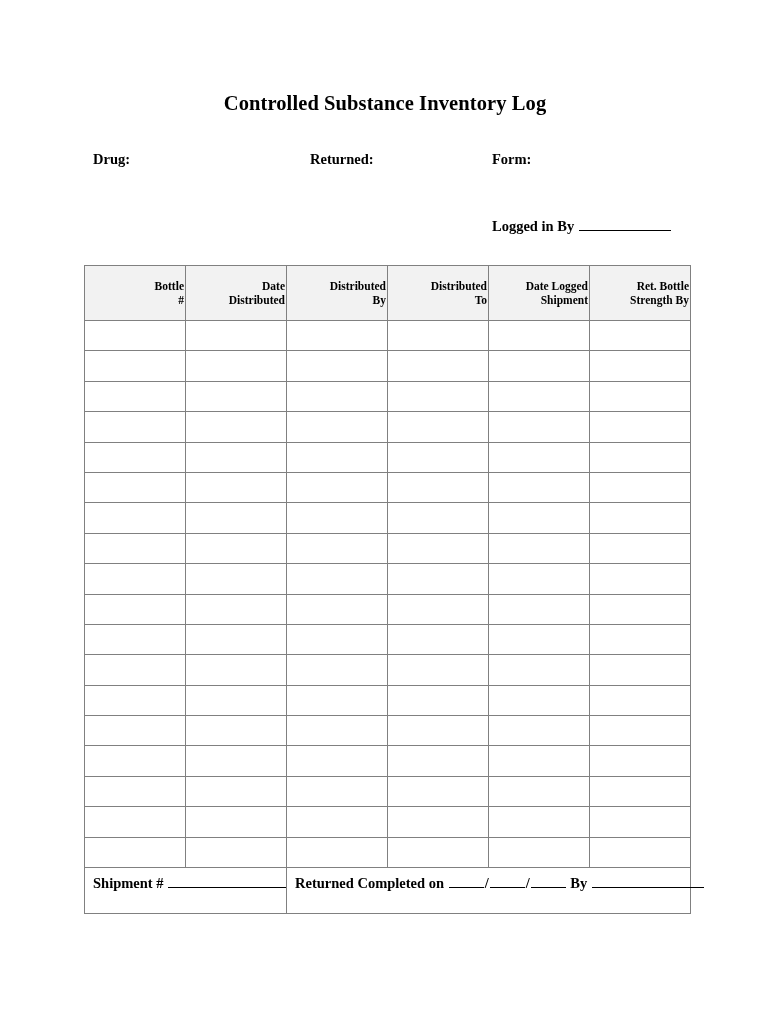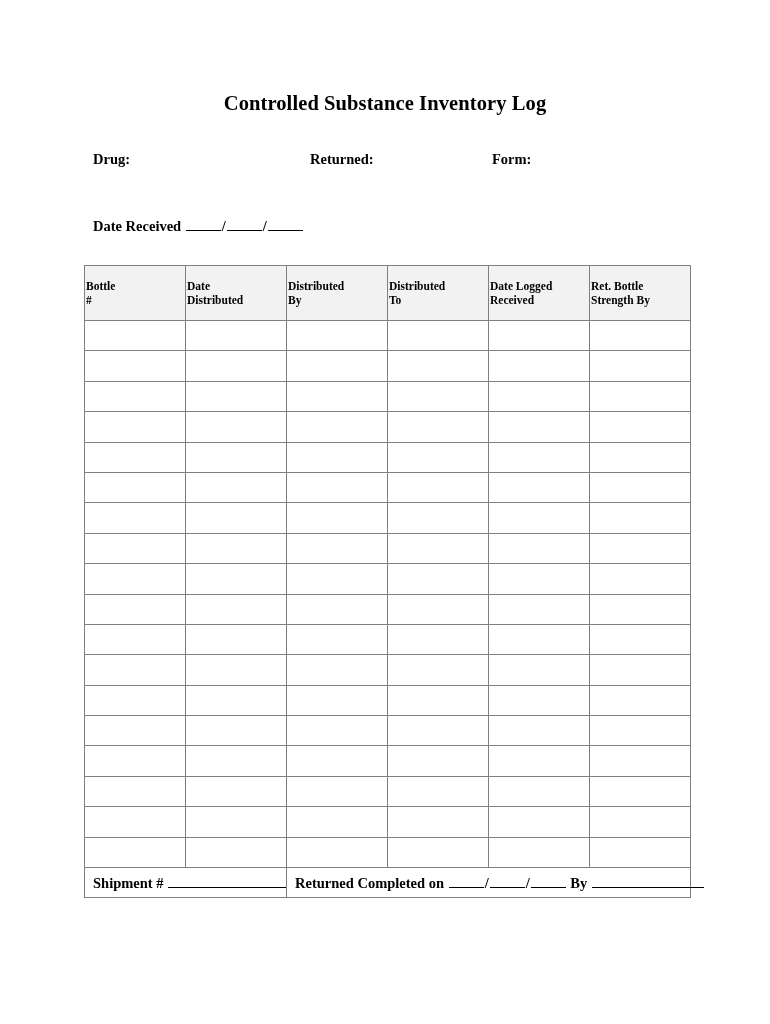--- a/index.html
+++ b/index.html
@@ -100,37 +100,37 @@
   .log-table td {
     border: 1px solid #808080;
     padding: 0;
     margin: 0;
   }
   .log-table thead th {
     background: #f2f2f2;
     height: 50px;
     font-size: 11.5px;
     font-weight: bold;
-    text-align: left;
+    text-align: right;
     line-height: 14.5px;
     vertical-align: middle;
     padding: 2px 1px;
   }
   .log-table tbody td.data-cell {
     height: 29.4px;
     background: #ffffff;
   }
   .log-table tfoot td {
     height: 29px;
     background: #ffffff;
     font-size: 14.5px;
     font-weight: bold;
     text-align: left;
     vertical-align: middle;
-    padding: 0 0 0 8px;
+    padding: 0 0 16px 8px;
     white-space: nowrap;
   }
   .hdr-l1 { display: block; }
   .hdr-l2 { display: block; }
 </style>
 </head>
 <body>
 
 <div class="page">
 
@@ -145,23 +145,23 @@
       <div class="fcol fcol-b">
         <span>Returned:</span>
       </div>
       <div class="fcol fcol-c">
         <span>Form:</span>
       </div>
     </div>
 
 
     <div class="form-row row-3">
-      <div class="fcol fcol-a">
-        <span>Date Received</span>
-        <span class="ul ul-short"></span><span class="slash">/</span><span class="ul ul-short"></span><span class="slash">/</span><span class="ul ul-short"></span>
+      <div class="fcol fcol-c">
+        <span>Logged in By</span>
+        <span class="ul ul-long"></span>
       </div>
     </div>
 
   </div>
 
   <table class="log-table">
     <colgroup>
       <col>
         <col>
         <col>
@@ -182,21 +182,21 @@
         <th>
           <span class="hdr-l1">Distributed</span>
           <span class="hdr-l2">By</span>
         </th>
         <th>
           <span class="hdr-l1">Distributed</span>
           <span class="hdr-l2">To</span>
         </th>
         <th>
           <span class="hdr-l1">Date Logged</span>
-          <span class="hdr-l2">Received</span>
+          <span class="hdr-l2">Shipment</span>
         </th>
         <th>
           <span class="hdr-l1">Ret. Bottle</span>
           <span class="hdr-l2">Strength By</span>
         </th>
       </tr>
     </thead>
     <tbody id="log-body">
         <tr>
           <td class="data-cell"></td>

